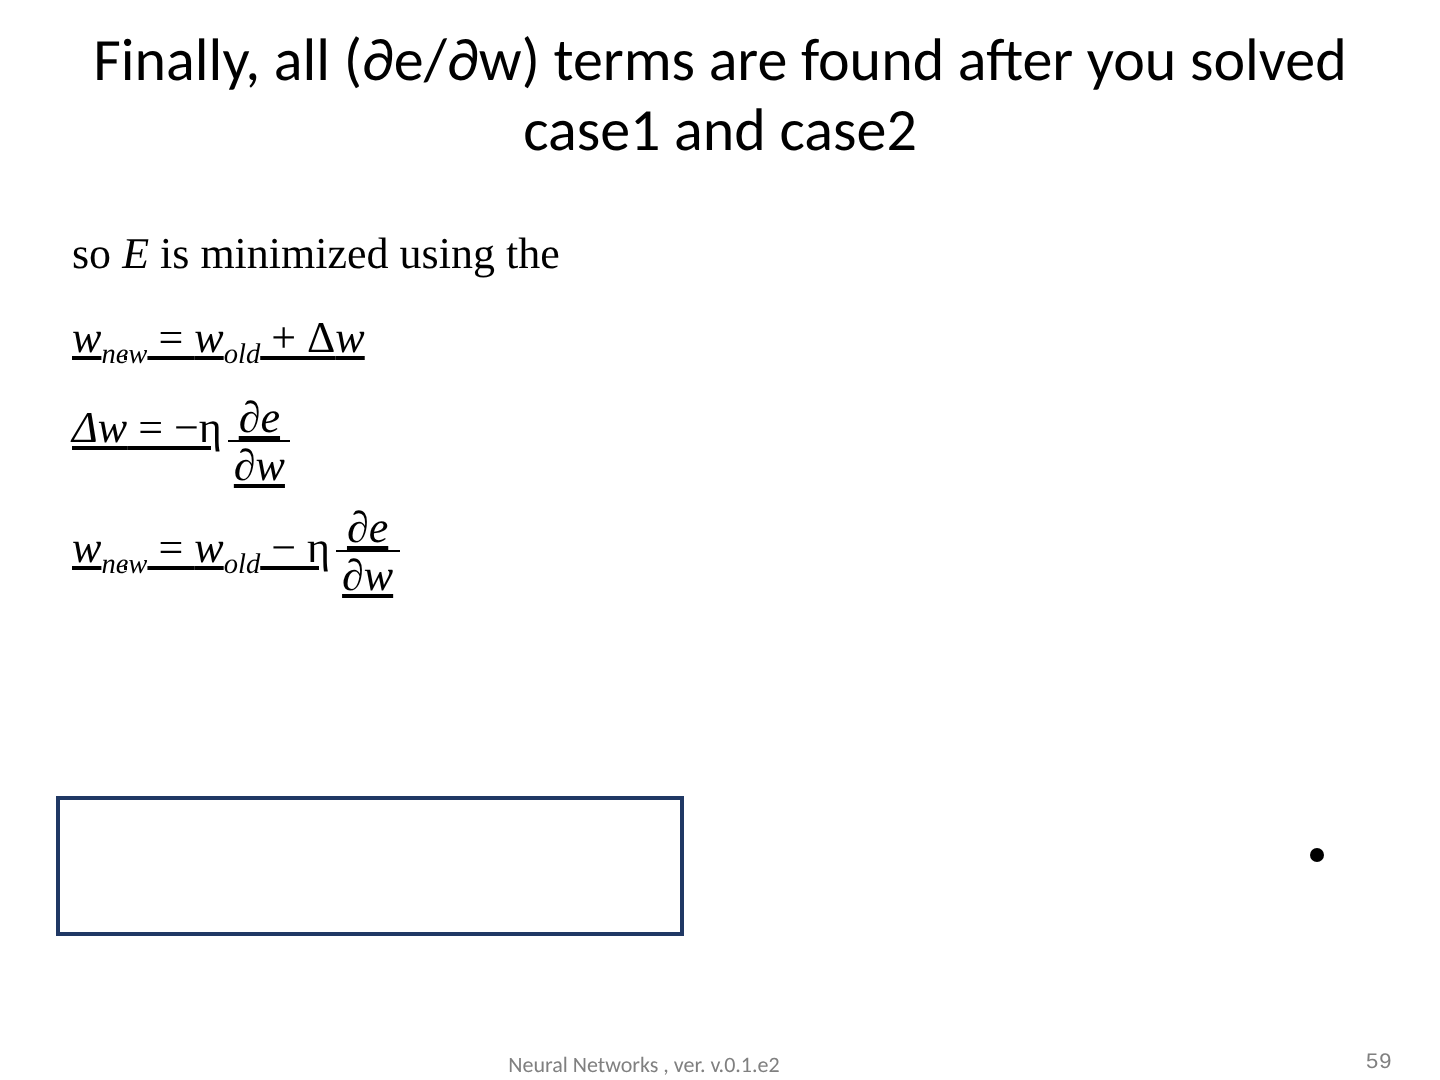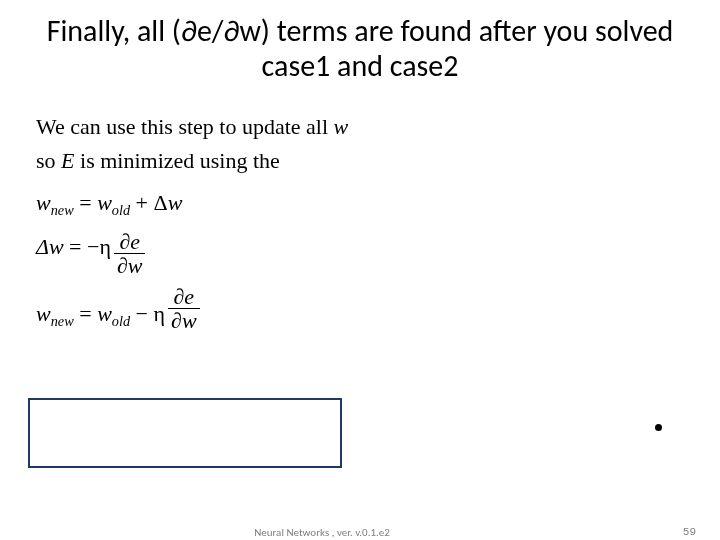--- a/index.html
+++ b/index.html
@@ -39,21 +39,21 @@
   .sub { font-style: italic; font-size: 0.65em; vertical-align: sub; }
   .frac {
     display: inline-block;
     vertical-align: middle;
     text-align: center;
     line-height: 1.05;
     margin: 0 3px;
   }
   .frac .num { display: block; padding: 0 3px; }
   .frac .den { display: block; border-top: 1.4px solid #000; padding: 0 3px; }
-  .math-block { margin-top: 8px; }
+  .math-block { margin-top: 8px; text-decoration: underline; }
   .box {
     position: absolute;
     left: 28px;
     top: 398px;
     width: 310px;
     height: 66px;
     border: 2px solid #203864;
     pointer-events: none;
   }
   .bullet-dot {
@@ -88,44 +88,41 @@
 </style>
 </head>
 <body>
 
 <div class="slide">
 
   <div class="title">Finally, all  (∂e/∂w) terms are found after you solved case1 and case2</div>
 
   <div class="body">
 
-    <div class="line">
-      <span>We can use this step to update all </span><span class="ital">w</span>
-    </div>
 
     <div class="line">
       <span>so </span><span class="ital">E</span><span> is minimized using the</span>
     </div>
 
 
     <div class="line math-block">
       <span class="ital">w</span><span class="sub">new</span><span> = </span><span class="ital">w</span><span class="sub">old</span><span> + Δ</span><span class="ital">w</span>
     </div>
 
     <div class="line math-block" style="display:flex;align-items:flex-start;">
       <span>
         <span class="ital">Δw</span><span> = −η </span>
       </span>
       <span class="frac ital">
         <span class="num">∂e</span>
         <span class="den">∂w</span>
       </span>
     </div>
 
-    <div class="line math-block" style="display:flex;align-items:flex-end;">
+    <div class="line math-block" style="display:flex;align-items:center;">
       <span>
         <span class="ital">w</span><span class="sub">new</span><span> = </span><span class="ital">w</span><span class="sub">old</span><span> − η </span>
       </span>
       <span class="frac ital">
         <span class="num">∂e</span>
         <span class="den">∂w</span>
       </span>
     </div>
 
   </div>

